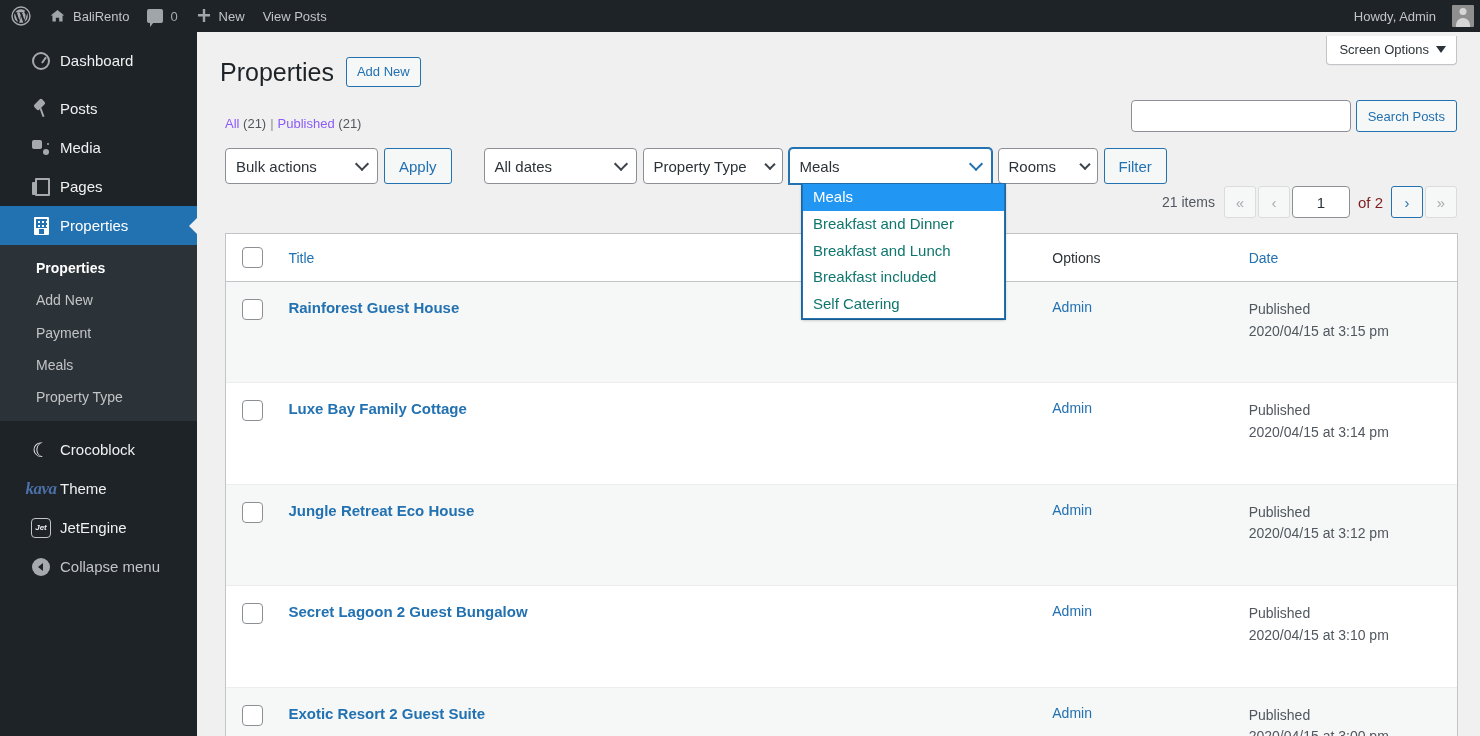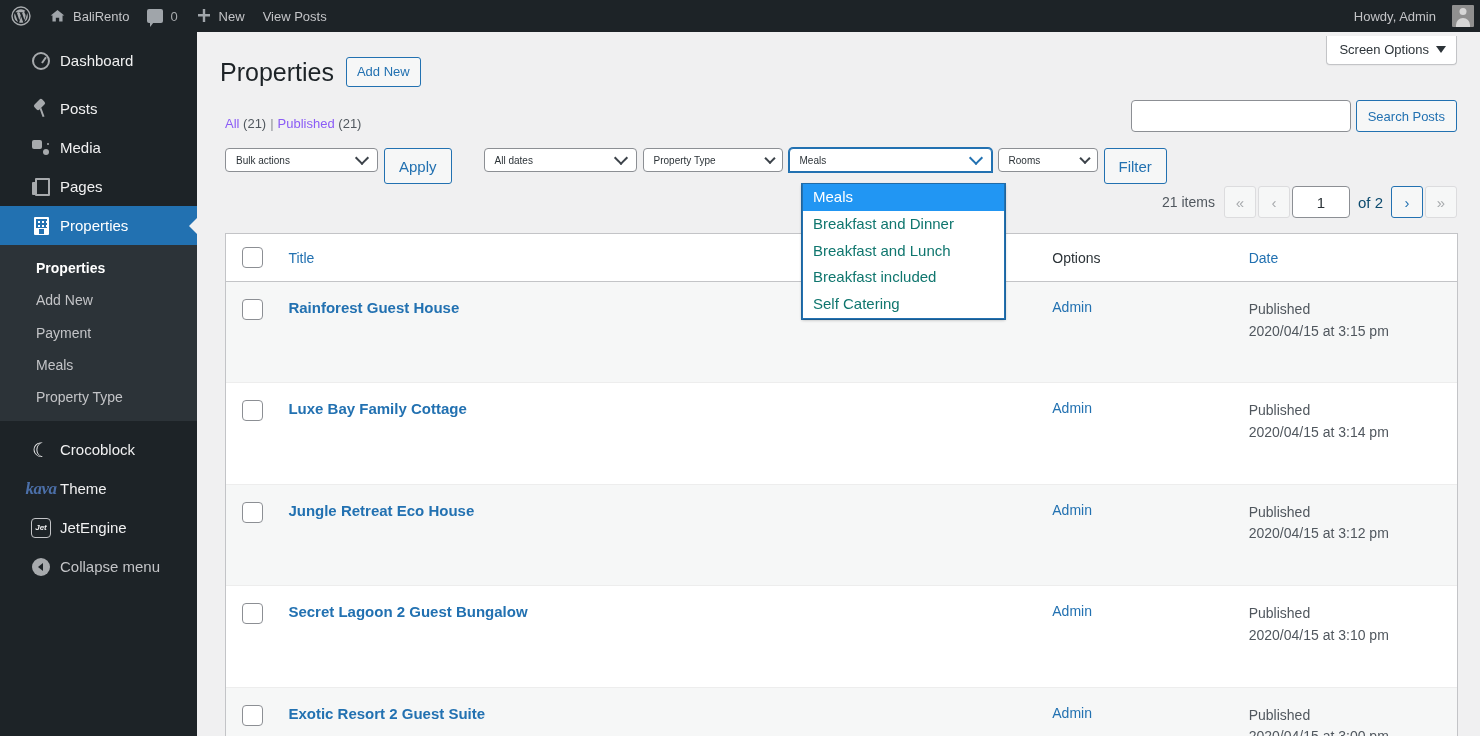--- a/index.html
+++ b/index.html
@@ -186,24 +186,24 @@
     color: #2271b1; border-radius: 3px; font-size: 13px;
     cursor: pointer; font-family: inherit; white-space: nowrap;
   }
 
   
   #tablenav {
     position: absolute; left: 225px; top: 148px;
     display: flex; align-items: flex-start; gap: 6px;
   }
   .wp-select {
-    height: 24px; min-width: 80px;
+    height: 36px; min-width: 80px;
     background: #fff; border: 1px solid #8c8f94;
     border-radius: 4px; color: #2c3338;
-    font-size: 10px; font-family: inherit;
+    font-size: 15px; font-family: inherit;
     padding: 0 30px 0 10px;
     display: flex; align-items: center;
     position: relative; cursor: pointer;
     box-shadow: 0 0 0 transparent;
     text-align: right;
   }
   .wp-select .chev {
     position: absolute; right: 10px; top: 50%;
     width: 10px; height: 10px;
     border-right: 2px solid #3c434a; border-bottom: 2px solid #3c434a;
@@ -261,21 +261,21 @@
     display: flex; align-items: center; justify-content: center;
     font-size: 15px; cursor: default;
   }
   .pg-btn.enabled { border-color:#2271b1; color:#2271b1; cursor:pointer; background:#f6f7f7; }
   .pg-input {
     width: 58px; height: 32px; text-align: center;
     border: 1px solid #8c8f94; border-radius: 4px;
     background: #fff; color: #2c3338; font-size: 15px;
     font-family: inherit;
   }
-  .pg-of { margin: 0 6px; color: #0c4a6e; font-size: 15px; }
+  .pg-of { margin: 0 6px; color: #7f1d1d; font-size: 15px; }
 
   
   #posts-table {
     position: absolute; left: 225px; top: 233px;
     width: 1233px;
     background: #fff;
     border: 1px solid #c3c4c7;
     border-radius: 0;
     border-collapse: collapse;
     font-size: 14px;

